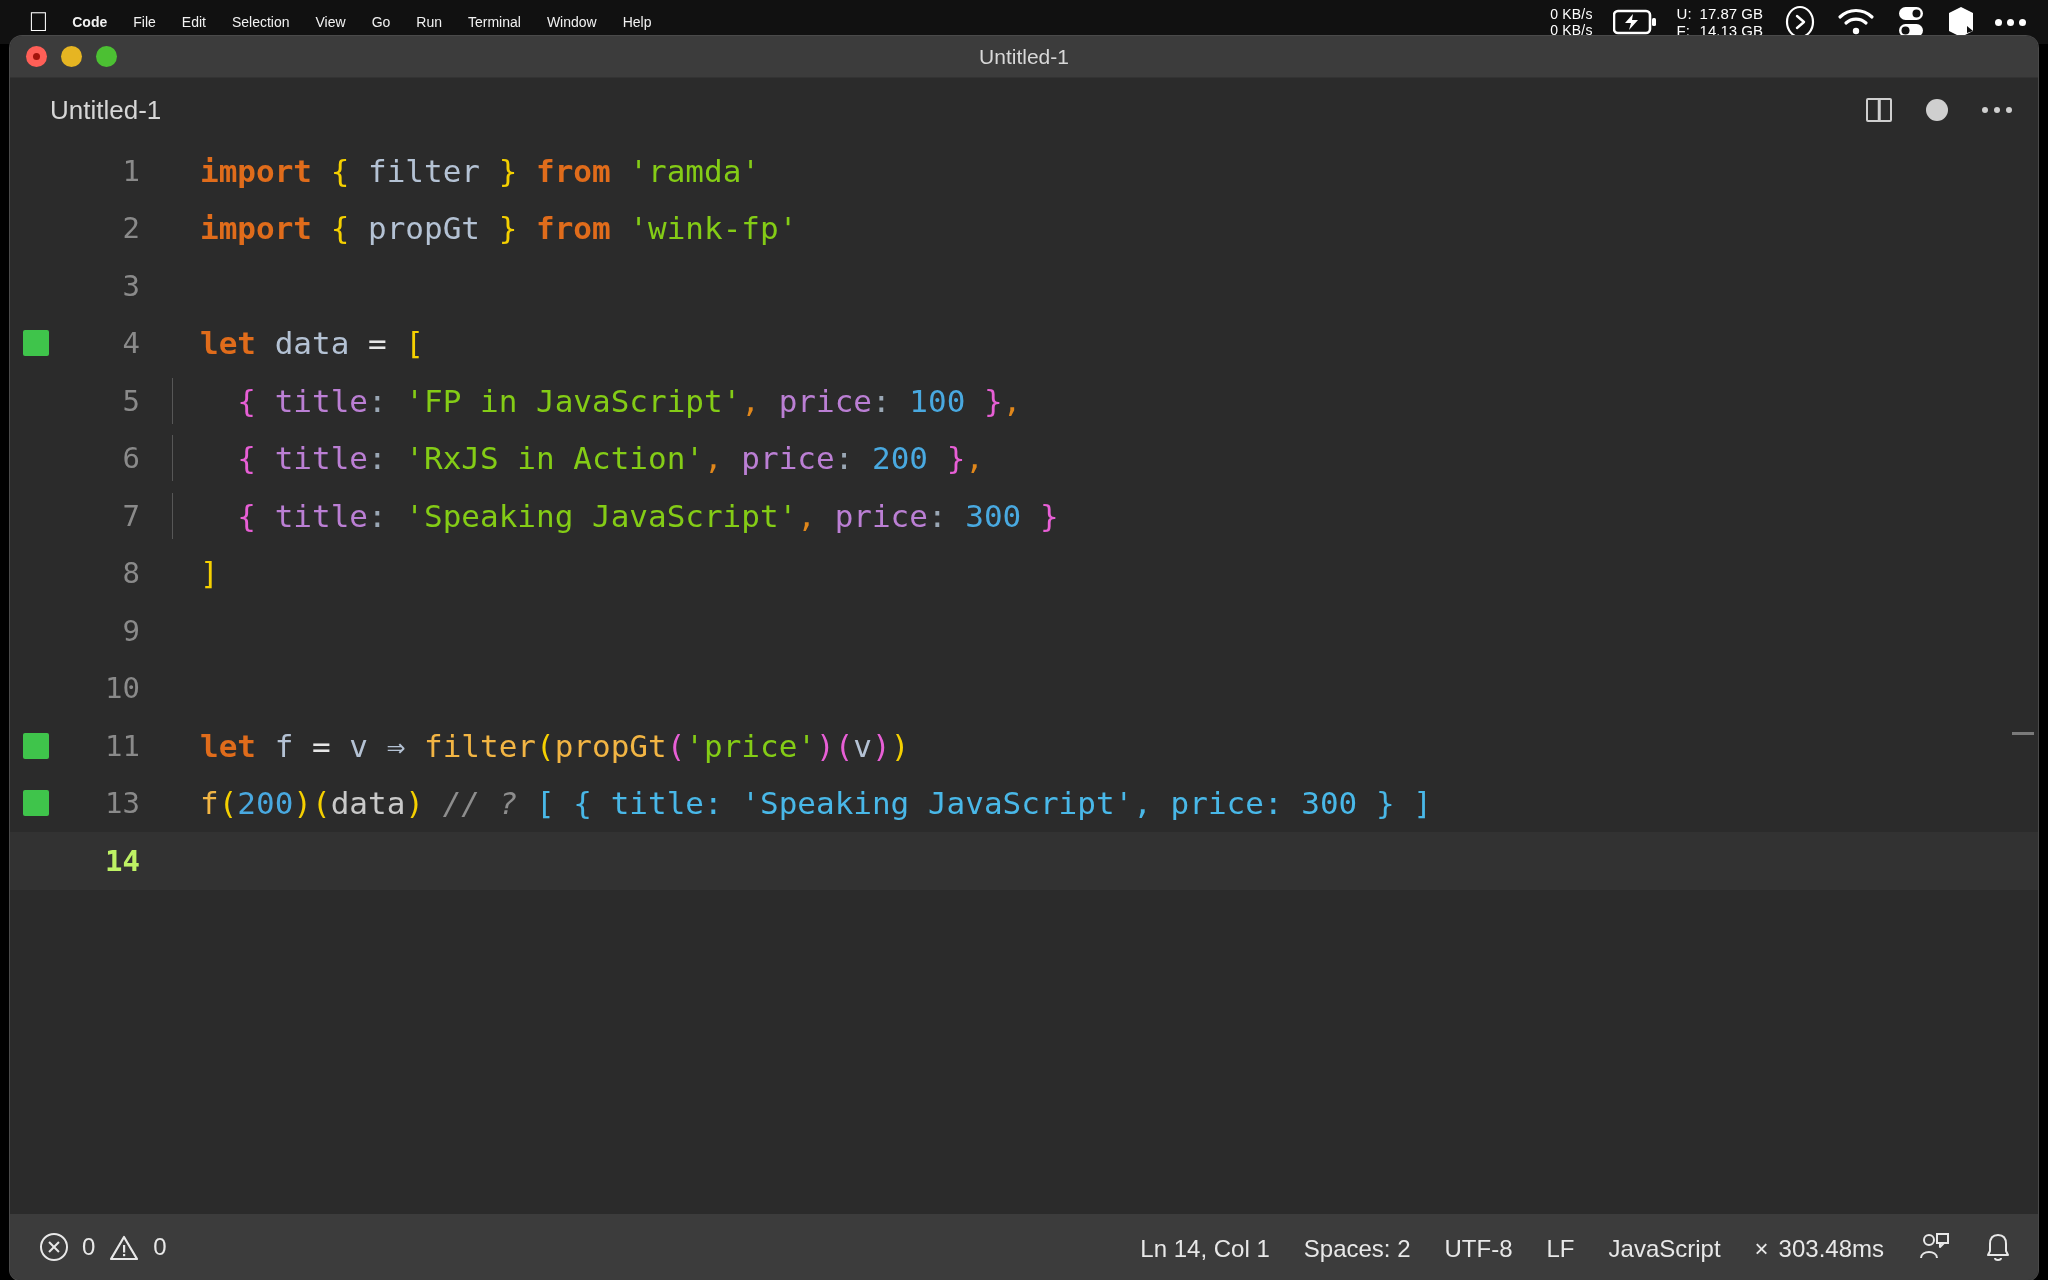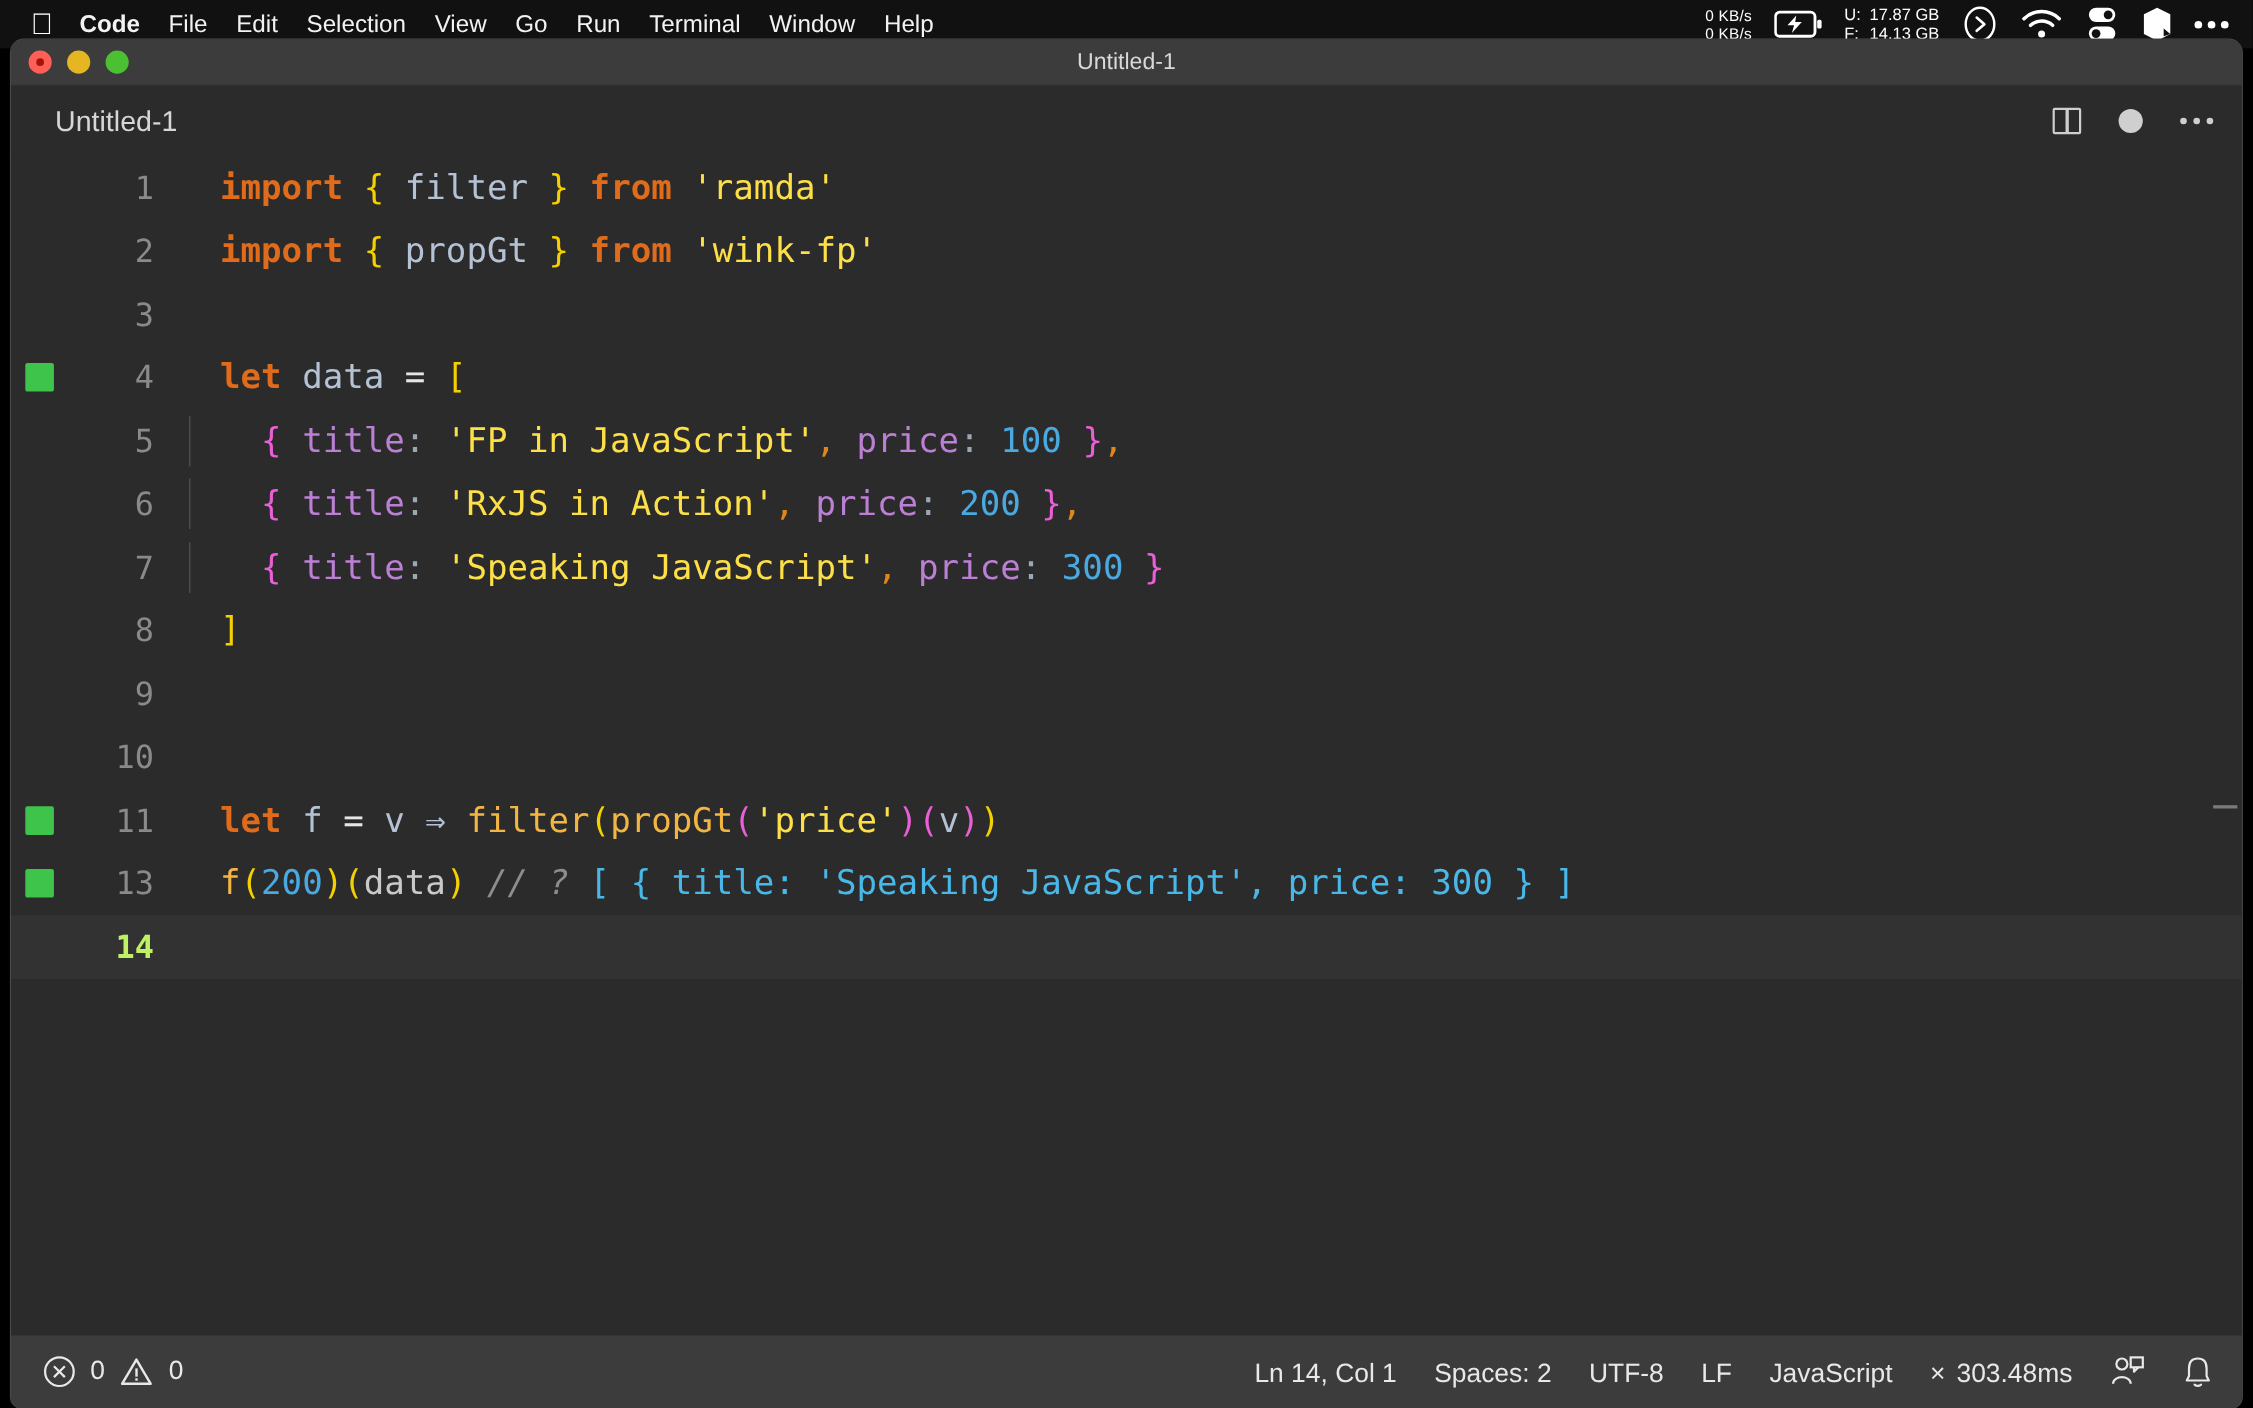--- a/index.html
+++ b/index.html
@@ -6,21 +6,21 @@
   html,body { width:2048px; height:1280px; overflow:hidden; background:#000; }
   body { font-family:"Liberation Sans", sans-serif; }
 
   
   .menubar{
     position:absolute; top:0; left:0; width:2048px; height:44px;
     background:#111111; display:flex; align-items:center;
     padding:0 22px 0 28px; color:#ffffff;
   }
   .apple-logo{ font-size:27px; line-height:1; margin-right:24px; color:#fff; }
-  .menu-item{ font-size:22px; margin-right:26px; white-space:nowrap; color:#f2f2f2; }
+  .menu-item{ font-size:14px; margin-right:26px; white-space:nowrap; color:#f2f2f2; }
   .menu-item.bold{ font-weight:bold; }
   .mb-spacer{ flex:1; }
   .mb-right{ display:flex; align-items:center; gap:20px; }
   .net-speed{ font-size:14px; line-height:16px; text-align:right; color:#fff; letter-spacing:.2px;}
   .mem-stat{ display:flex; font-size:15px; line-height:17px; color:#fff; gap:8px;}
   .mem-lbl{ text-align:left; }
   .mem-val{ text-align:right; }
   .icon-w{ display:flex; align-items:center; justify-content:center; }
   .dots-icon{ display:flex; gap:5px; align-items:center; }
   .dots-icon i{ width:7px;height:7px;border-radius:50%;background:#fff; display:block;}
@@ -83,21 +83,21 @@
   .indent-guide{
     position:absolute; left:14px; top:-5px; bottom:-5px; width:1px; background:#575757;
   }
 
   
   .t-kw   { color:#e06c1b; font-weight:bold; }
   .t-var  { color:#b4c2d4; }
   .t-op   { color:#e6e6e6; }
   .t-br1  { color:#f5d000; }
   .t-br2  { color:#e85fd6; }
-  .t-str  { color:#fde047; }
+  .t-str  { color:#84cc16; }
   .t-prop { color:#bb7fd4; }
   .t-colon{ color:#9aa7b5; }
   .t-num  { color:#49a9e0; }
   .t-comma{ color:#e0871b; }
   .t-fn   { color:#f2b544; }
   .t-com  { color:#8d8d8d; font-style:italic; }
   .t-arrow{ color:#b4c2d4; }
   .t-res  { color:#49b8e8;margin-top:40px; }
   .t-plain{ color:#c9c9c9; }
 

